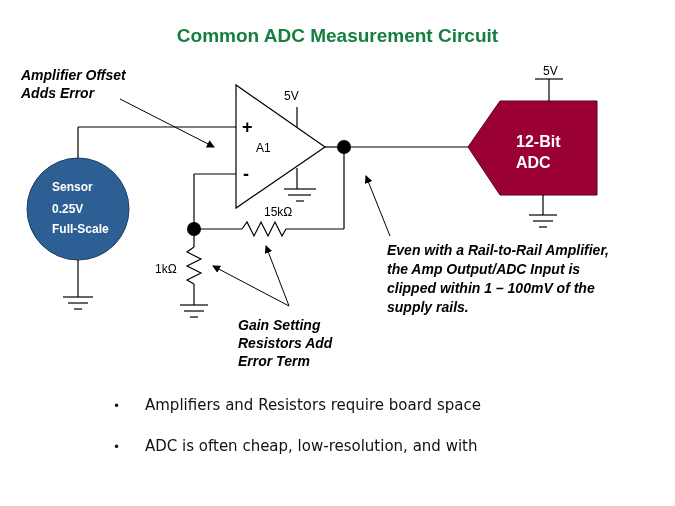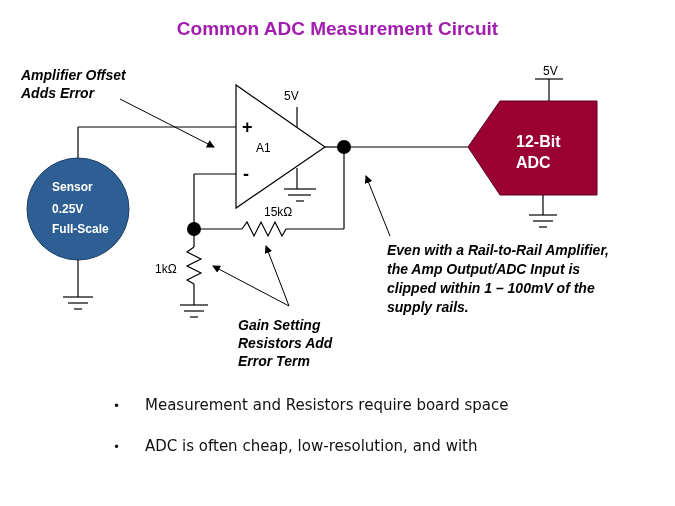--- a/index.html
+++ b/index.html
@@ -1,19 +1,19 @@
 <!DOCTYPE html>
 <html><head>
   <meta charset="utf-8">
   <style>
     html, body { margin: 0; padding: 0; background: #ffffff; }
     body { width: 675px; height: 506px; position: relative; overflow: hidden; }
     .title {
-      position: absolute; left: 0; top: 18px; width: 675px; text-align: center;
-      font-family: "Liberation Sans", sans-serif; font-weight: bold; font-size: 19px; color: #a21caf;
+      position: absolute; left: 0; top: 25px; width: 675px; text-align: center;
+      font-family: "Liberation Sans", sans-serif; font-weight: bold; font-size: 19px; color: #15803d;
     }
     svg { position: absolute; left: 0; top: 0; }
     .lbl { font-family: "Liberation Sans", sans-serif; font-size: 12px; fill: #000; }
     .ann { font-family: "Liberation Sans", sans-serif; font-size: 14px; font-weight: bold; font-style: italic; fill: #000; }
     .wlbl { font-family: "Liberation Sans", sans-serif; font-weight: bold; fill: #fff; }
     .sign { font-family: "Liberation Sans", sans-serif; font-size: 18px; font-weight: bold; fill: #000; }
     .bullets {
       position: absolute; left: 113px; top: 396px;
       font-family: "DejaVu Sans", sans-serif; font-size: 15px; color: #111;
     }
@@ -115,19 +115,19 @@
 
   <text class="ann" x="387" y="255">Even with a Rail-to-Rail Amplifier,</text>
   <text class="ann" x="387" y="274">the Amp Output/ADC Input is</text>
   <text class="ann" x="387" y="293">clipped within 1 – 100mV of the</text>
   <text class="ann" x="387" y="312">supply rails.</text>
 </svg>
 
 <div class="bullets">
   <div class="bullet-row">
     <span class="bullet-dot">•</span>
-    <span>Measurement and Resistors require board space</span>
+    <span>Amplifiers and Resistors require board space</span>
   </div>
   <div class="bullet-row">
     <span class="bullet-dot">•</span>
     <span>ADC is often cheap, low-resolution, and with</span>
   </div>
 </div>
 
 </body></html>

